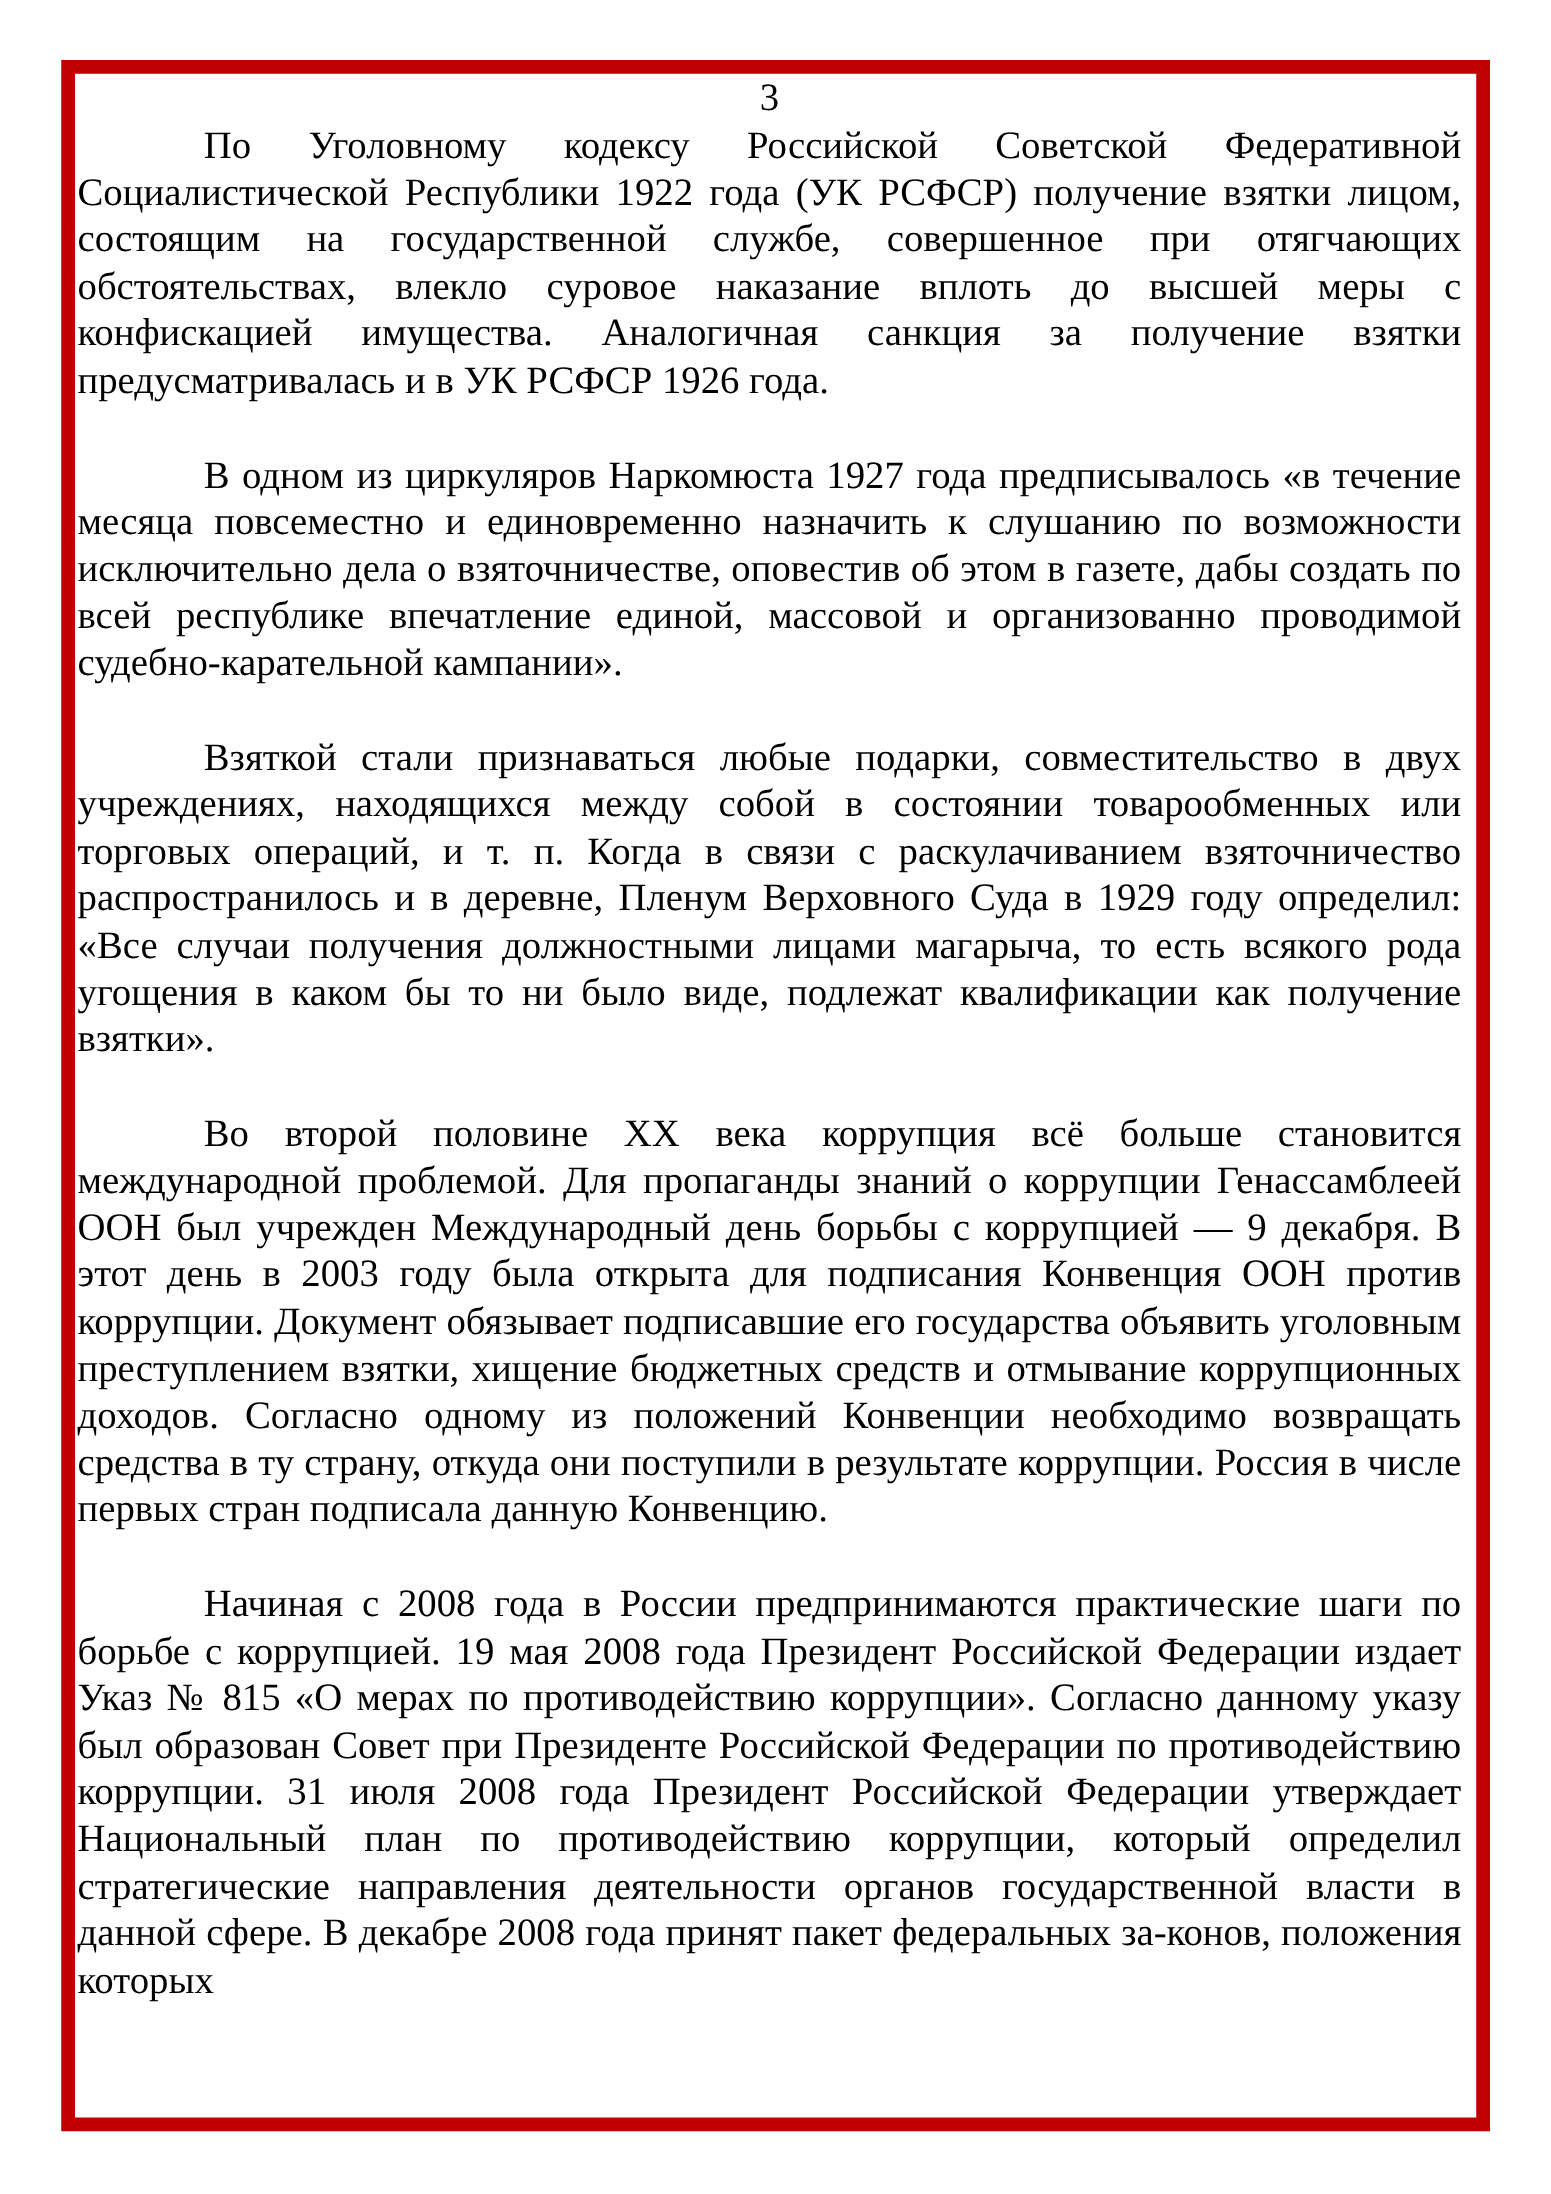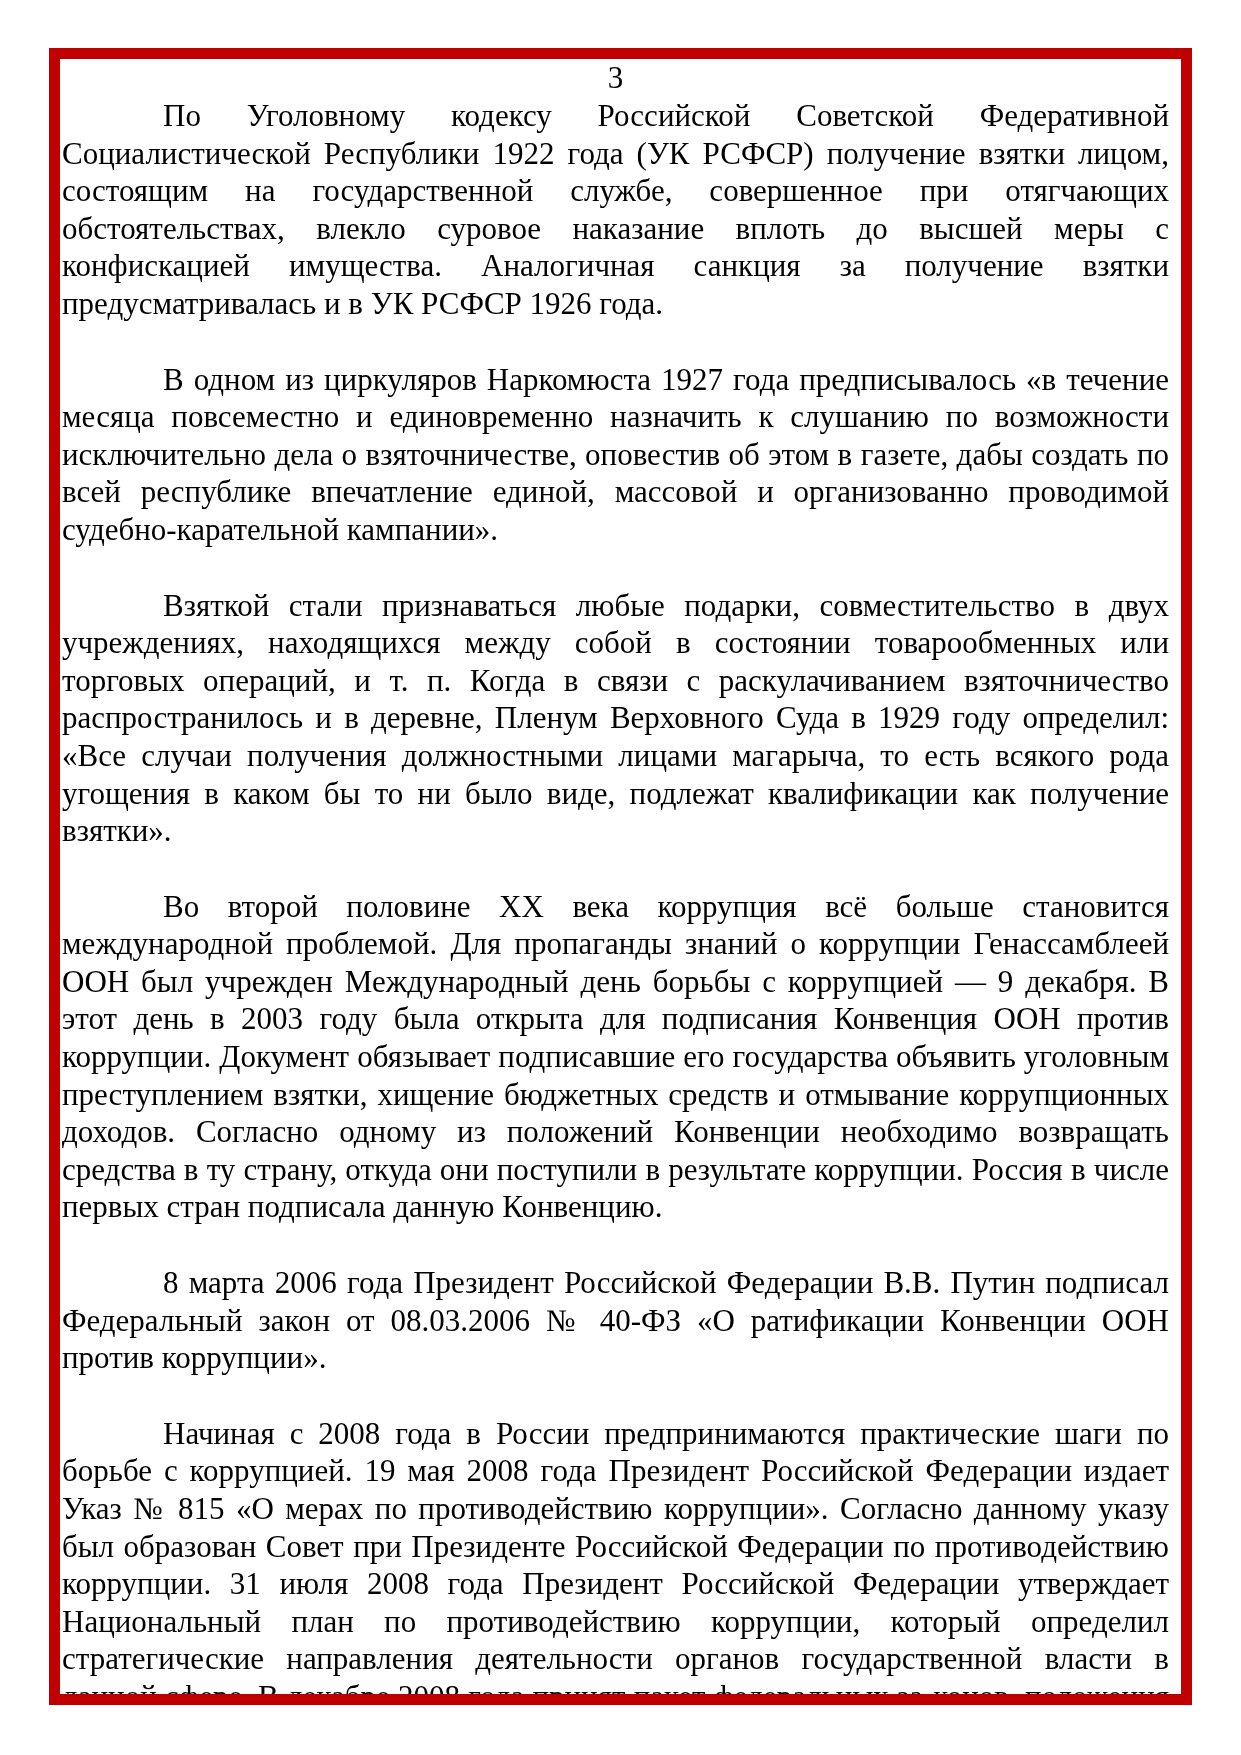--- a/index.html
+++ b/index.html
@@ -48,16 +48,15 @@
 </head>
 <body>
 
 <div class="page-frame">
   <div class="page-content">
     <div class="page-number">3</div>
     <p class="para">По Уголовному кодексу Российской Советской Федеративной Социалистической Республики 1922 года (УК РСФСР) получение взятки лицом, состоящим на государственной службе, совершенное при отягчающих обстоятельствах, влекло суровое наказание вплоть до высшей меры с конфискацией имущества. Аналогичная санкция за получение взятки предусматривалась и в УК РСФСР 1926 года.</p>
     <p class="para">В одном из циркуляров Наркомюста 1927 года предписывалось «в течение месяца повсеместно и единовременно назначить к слушанию по возможности исключительно дела о взяточничестве, оповестив об этом в газете, дабы создать по всей республике впечатление единой, массовой и организованно проводимой судебно-карательной кампании».</p>
     <p class="para">Взяткой стали признаваться любые подарки, совместительство в двух учреждениях, находящихся между собой в состоянии товарообменных или торговых операций, и т. п. Когда в связи с раскулачиванием взяточничество распространилось и в деревне, Пленум Верховного Суда в 1929 году определил: «Все случаи получения должностными лицами магарыча, то есть всякого рода угощения в каком бы то ни было виде, подлежат квалификации как получение взятки».</p>
     <p class="para">Во второй половине XX века коррупция всё больше становится международной проблемой. Для пропаганды знаний о коррупции Генассамблеей ООН был учрежден Международный день борьбы с коррупцией — 9 декабря. В этот день в 2003 году была открыта для подписания Конвенция ООН против коррупции. Документ обязывает подписавшие его государства объявить уголовным преступлением взятки, хищение бюджетных средств и отмывание коррупционных доходов. Согласно одному из положений Конвенции необходимо возвращать средства в ту страну, откуда они поступили в результате коррупции. Россия в числе первых стран подписала данную Конвенцию.</p>
-    <p class="para">8 марта 2006 года Президент Российской Федерации В.В. Путин подписал Федеральный закон от 08.03.2006 № 40-ФЗ «О ратификации Конвенции ООН против коррупции».</p>
     <p class="para">Начиная с 2008 года в России предпринимаются практические шаги по борьбе с коррупцией. 19 мая 2008 года Президент Российской Федерации издает Указ № 815 «О мерах по противодействию коррупции». Согласно данному указу был образован Совет при Президенте Российской Федерации по противодействию коррупции. 31 июля 2008 года Президент Российской Федерации утверждает Национальный план по противодействию коррупции, который определил стратегические направления деятельности органов государственной власти в данной сфере. В декабре 2008 года принят пакет федеральных за-конов, положения которых</p>
   </div>
 </div>
 
 </body></html>

